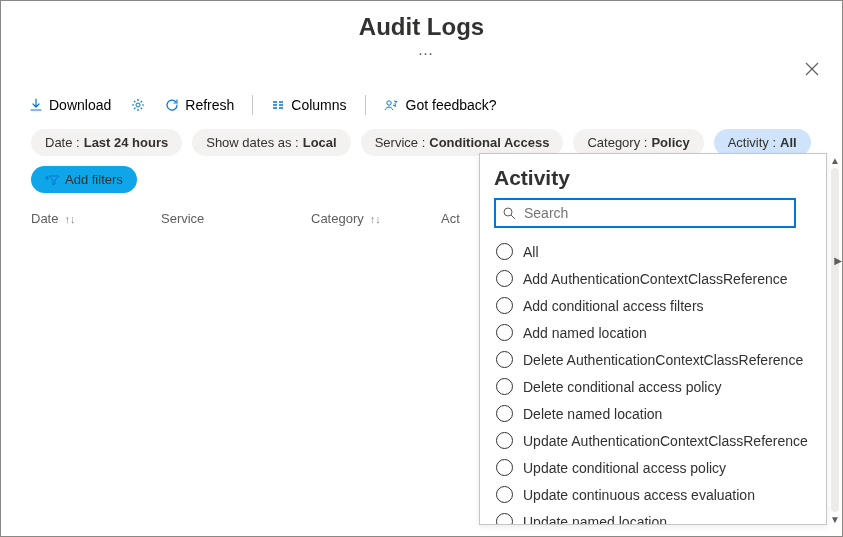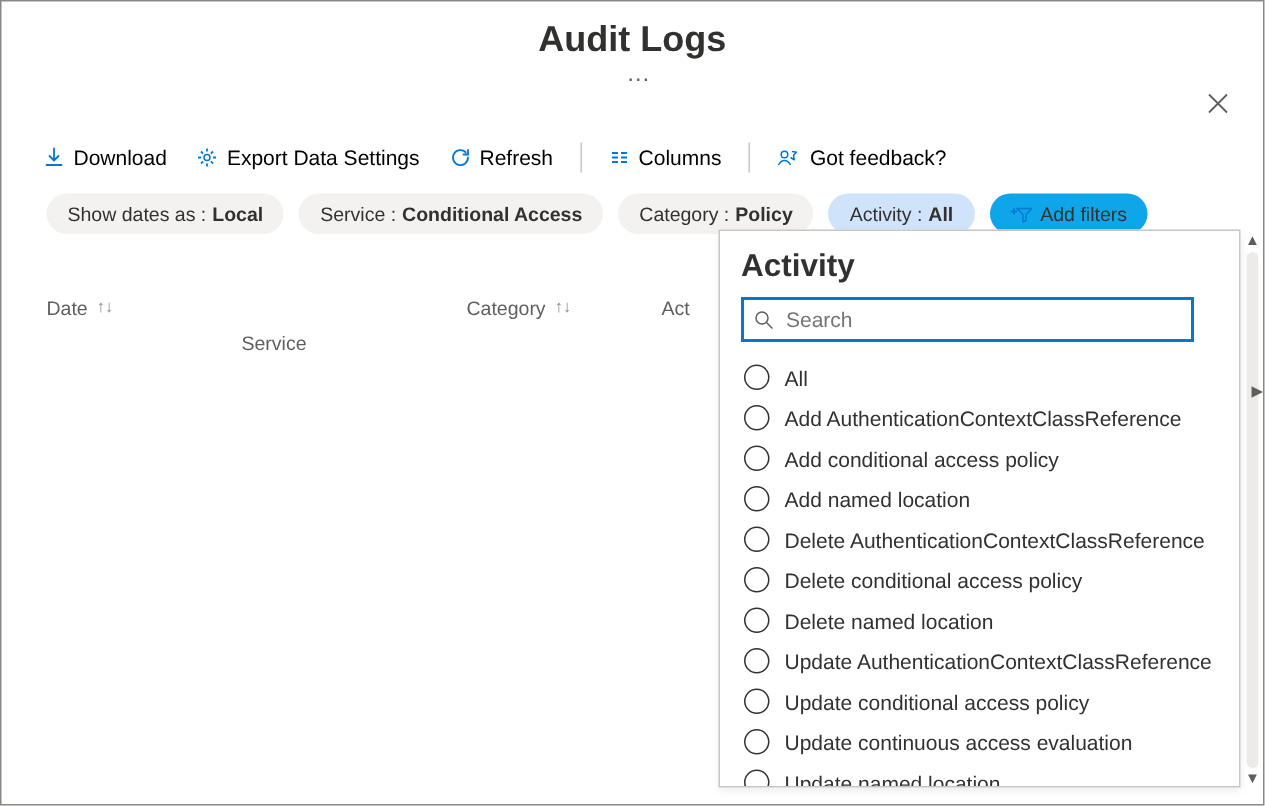--- a/index.html
+++ b/index.html
@@ -85,21 +85,21 @@
   .table-header {
     display: flex;
     align-items: center;
     padding: 6px 20px 10px 30px;
     border-bottom: none;
     color: #605e5c;
     font-size: 13px;
   }
   .th { display:flex; align-items:center; gap:6px; }
   .th.date { width: 130px; }
-  .th.service { width: 150px; margin-top: 47px; }
+  .th.service { width: 150px; }
   .th.category { width: 130px; }
   .th .sort { color:#8a8886; font-size:11px; }
   .dropdown {
     position: absolute;
     top: 152px;
     left: 478px;
     width: 348px;
     height: 372px;
     background: #fff;
     border: 1px solid #c8c6c4;
@@ -206,21 +206,20 @@
     </span>
     <span>Download</span>
   </div>
   <div class="toolbar-item">
     <span class="ico">
       <svg width="14" height="14" viewBox="0 0 14 14">
           <circle cx="7" cy="7" r="2" stroke="#0078d4" fill="none"></circle>
           <path d="M7 1v2M7 11v2M1 7h2M11 7h2M3 3l1.4 1.4M9.6 9.6L11 11M11 3L9.6 4.4M4.4 9.6L3 11" stroke="#0078d4" stroke-width="1.2"></path>
         </svg>
     </span>
-    <span>Export Data Settings</span>
   </div>
   <div class="toolbar-item">
     <span class="ico">
       <svg width="14" height="14" viewBox="0 0 14 14">
           <path d="M12 7a5 5 0 1 1-1.5-3.5M12 2v3h-3" stroke="#0078d4" stroke-width="1.2" fill="none" stroke-linecap="round"></path>
         </svg>
     </span>
     <span>Refresh</span>
   </div>
   <div class="toolbar-sep"></div>
@@ -240,20 +239,24 @@
           <path d="M1 12c1-2 2.5-3 4-3s3 1 4 3" stroke="#0078d4" fill="none"></path>
           <path d="M10 3l3 .5-2 2 .5 3L9 7" stroke="#0078d4" fill="none" stroke-linejoin="round"></path>
         </svg>
     </span>
     <span>Got feedback?</span>
   </div>
 </div>
 
 <div class="filters">
   <div class="pill">
+    <span class="k">Date :</span>
+    <span class="v">Last 24 hours</span>
+  </div>
+  <div class="pill">
     <span class="k">Show dates as :</span>
     <span class="v">Local</span>
   </div>
   <div class="pill">
     <span class="k">Service :</span>
     <span class="v">Conditional Access</span>
   </div>
   <div class="pill">
     <span class="k">Category :</span>
     <span class="v">Policy</span>
@@ -307,21 +310,21 @@
       <div class="opt">
         <span class="radio"></span>
         <span>All</span>
       </div>
       <div class="opt">
         <span class="radio"></span>
         <span>Add AuthenticationContextClassReference</span>
       </div>
       <div class="opt">
         <span class="radio"></span>
-        <span>Add conditional access policy</span>
+        <span>Add conditional access filters</span>
       </div>
       <div class="opt">
         <span class="radio"></span>
         <span>Add named location</span>
       </div>
       <div class="opt">
         <span class="radio"></span>
         <span>Delete AuthenticationContextClassReference</span>
       </div>
       <div class="opt">

